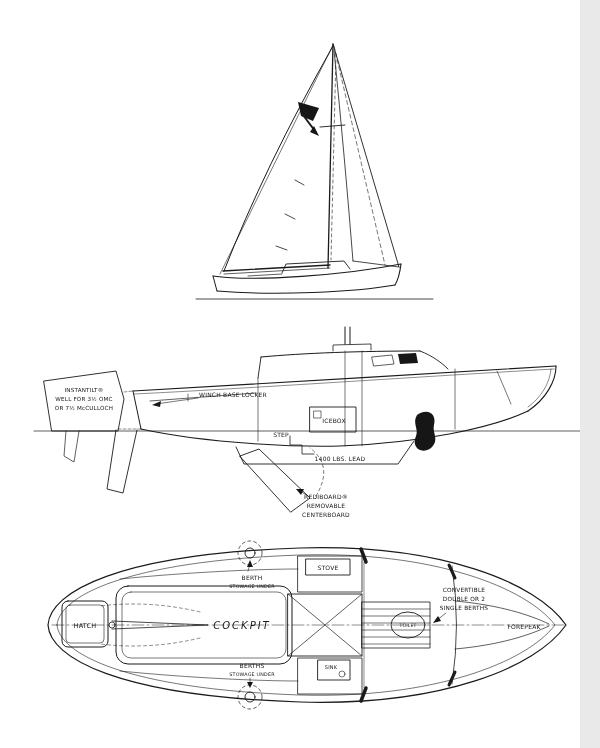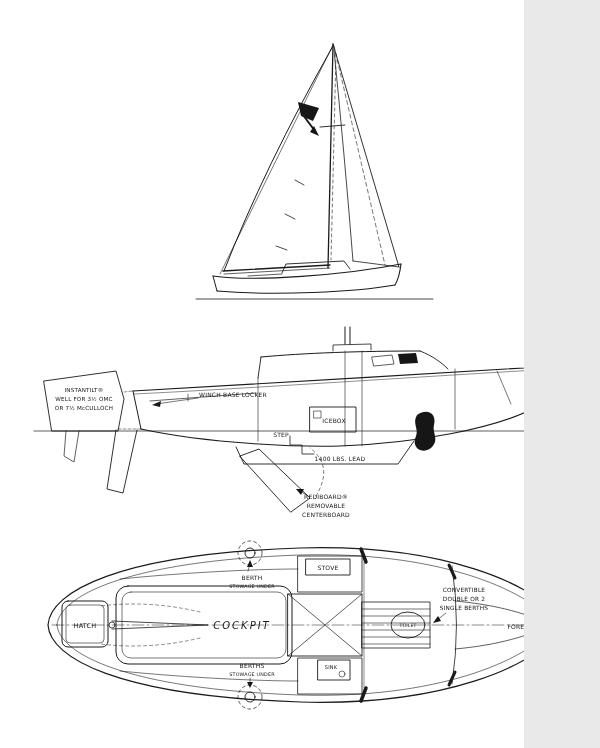--- a/index.html
+++ b/index.html
@@ -1,17 +1,17 @@
 <!DOCTYPE html>
 <html><head>
 <meta charset="utf-8">
 <style>
   html,body{margin:0;padding:0;background:#e9e9e9;}
   .stage{
-    position:relative;width:524px;height:748px;background:#ffffff;
+    position:relative;width:580px;height:748px;background:#ffffff;
     font-family:"Liberation Sans",sans-serif;overflow:hidden;
   }
   svg{position:absolute;left:0;top:0;}
   .ln{fill:none;stroke:#1b1b1b;stroke-linecap:round;stroke-linejoin:round;}
   .fill{fill:#161616;stroke:none;}
   .t{font-family:"DejaVu Sans",sans-serif;fill:#161616;text-anchor:middle;letter-spacing:.2px;}
   .t-cockpit{font-size:10px;font-style:italic;letter-spacing:2px;}
 </style>
 </head>
 <body>

